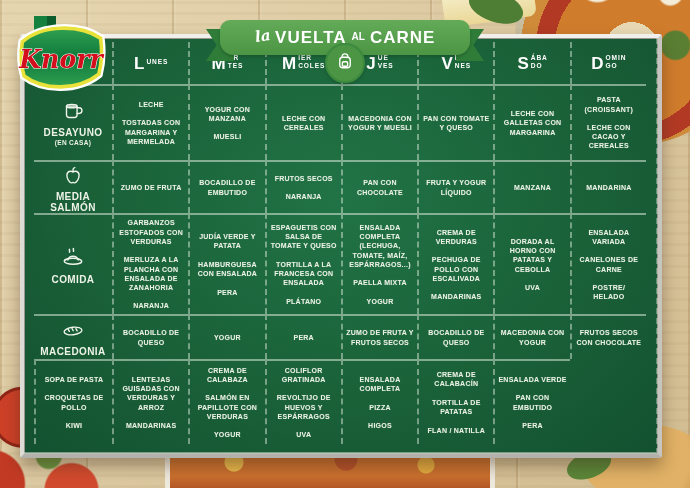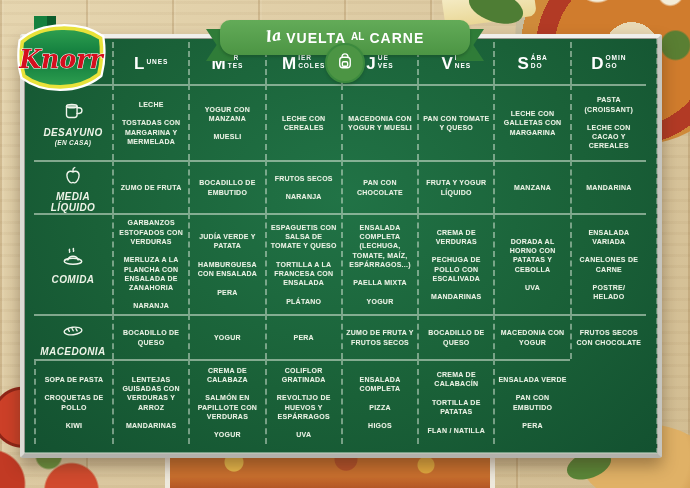--- a/index.html
+++ b/index.html
@@ -48,21 +48,21 @@
     color:#edf3e7;
     border-bottom:2px solid rgba(235,243,230,.45);
     border-right:2px dashed rgba(235,243,230,.35);}
   .corner{}
   .day-head{display:flex;align-items:center;justify-content:center;gap:2px;
     border-left:2px dashed rgba(235,243,230,.45);color:#fff;}
   .d-init{font-size:17px;font-weight:bold;line-height:1;}
   .d-rest{display:flex;flex-direction:column;margin-top:-2px;}
   .d-rest span{font-size:6.6px;font-weight:bold;letter-spacing:.9px;line-height:1.15;}
   .row-label{display:flex;flex-direction:column;align-items:center;justify-content:center;
-    border-top:2px solid rgba(235,243,230,.5);text-align:center;padding:2px;font-style:italic;}
+    border-top:2px solid rgba(235,243,230,.5);text-align:center;padding:2px;}
   .r-icon{display:block;height:27px;margin-bottom:2px;}
   .r-icon svg{display:block;}
   .r-name{font-size:10px;font-weight:bold;letter-spacing:.4px;line-height:1.1;}
   .r-sub{font-size:6.5px;font-weight:bold;letter-spacing:.3px;line-height:1.4;}
   .cell{border-left:2px dashed rgba(235,243,230,.45);border-top:2px solid rgba(235,243,230,.5);
     display:flex;align-items:center;justify-content:center;overflow:hidden;}
   .cell-text{width:100%;padding:3px 3px;text-align:center;font-size:7px;line-height:1.32;
     letter-spacing:.25px;white-space:pre-line;font-weight:bold;color:#e9f1e3;
     text-shadow:0 0 1px rgba(255,255,255,.25);}
   
@@ -73,21 +73,21 @@
   
   .banner{position:absolute;left:220px;top:20px;width:250px;height:78px;z-index:3;}
   .tail{position:absolute;top:9px;width:28px;height:32px;background:#2f7c38;}
   .tail-l{left:-14px;clip-path:polygon(0 0,100% 0,100% 100%,0 100%,38% 50%);}
   .tail-r{right:-14px;clip-path:polygon(0 0,100% 0,62% 50%,100% 100%,0 100%);}
   .band{position:absolute;left:0;top:0;width:250px;height:35px;
     background:linear-gradient(#63ab58,#4c9544);
     border-radius:10px 10px 14px 14px;box-shadow:0 2px 3px rgba(20,60,25,.35);
     display:flex;align-items:center;justify-content:center;gap:5px;color:#fff;}
   .b-la{font-family:"DejaVu Serif",serif;font-style:italic;font-weight:bold;font-size:15px;transform:rotate(-8deg);margin-top:-3px;}
-  .b-big{font-size:14px;font-weight:bold;letter-spacing:1px;}
+  .b-big{font-size:17px;font-weight:bold;letter-spacing:1px;}
   .b-al{font-size:10px;font-weight:bold;margin-top:-2px;}
   .badge{position:absolute;left:50%;top:23px;transform:translateX(-50%);width:36px;height:36px;
     border-radius:50%;background:#4c9544;border:2px solid #3c8a3e;box-shadow:0 2px 3px rgba(20,60,25,.3);
     display:flex;align-items:center;justify-content:center;}
 </style>
 </head>
 <body>
 
 <div class="stage">
 
@@ -189,21 +189,21 @@
 
 LECHE CON CACAO Y CEREALES</div>
         </div>
         <div class="row-label">
           <span class="r-icon">
             <svg width="26" height="26" viewBox="0 0 32 32" fill="none" stroke="#f0f5ec" stroke-width="1.7" stroke-linecap="round" stroke-linejoin="round">
               <path d="M16 11c-2.6-1.8-7.5-1-7.5 4.2 0 4.4 3.2 9.3 5.5 9.3 1 0 1.3-.6 2-.6s1 .6 2 .6c2.3 0 5.5-4.9 5.5-9.3 0-5.2-4.9-6-7.5-4.2z"></path>
               <path d="M16 10.8V8.4c0-1.3.9-2.4 2.2-2.8"></path>
             </svg>
           </span>
-          <span class="r-name">MEDIA LÍQUIDO</span>
+          <span class="r-name">MEDIA SALMÓN</span>
           <span class="r-sub"></span>
         </div>
         <div class="cell">
           <div class="cell-text">ZUMO DE FRUTA</div>
         </div>
         <div class="cell">
           <div class="cell-text">BOCADILLO DE EMBUTIDO</div>
         </div>
         <div class="cell">
           <div class="cell-text">FRUTOS SECOS

